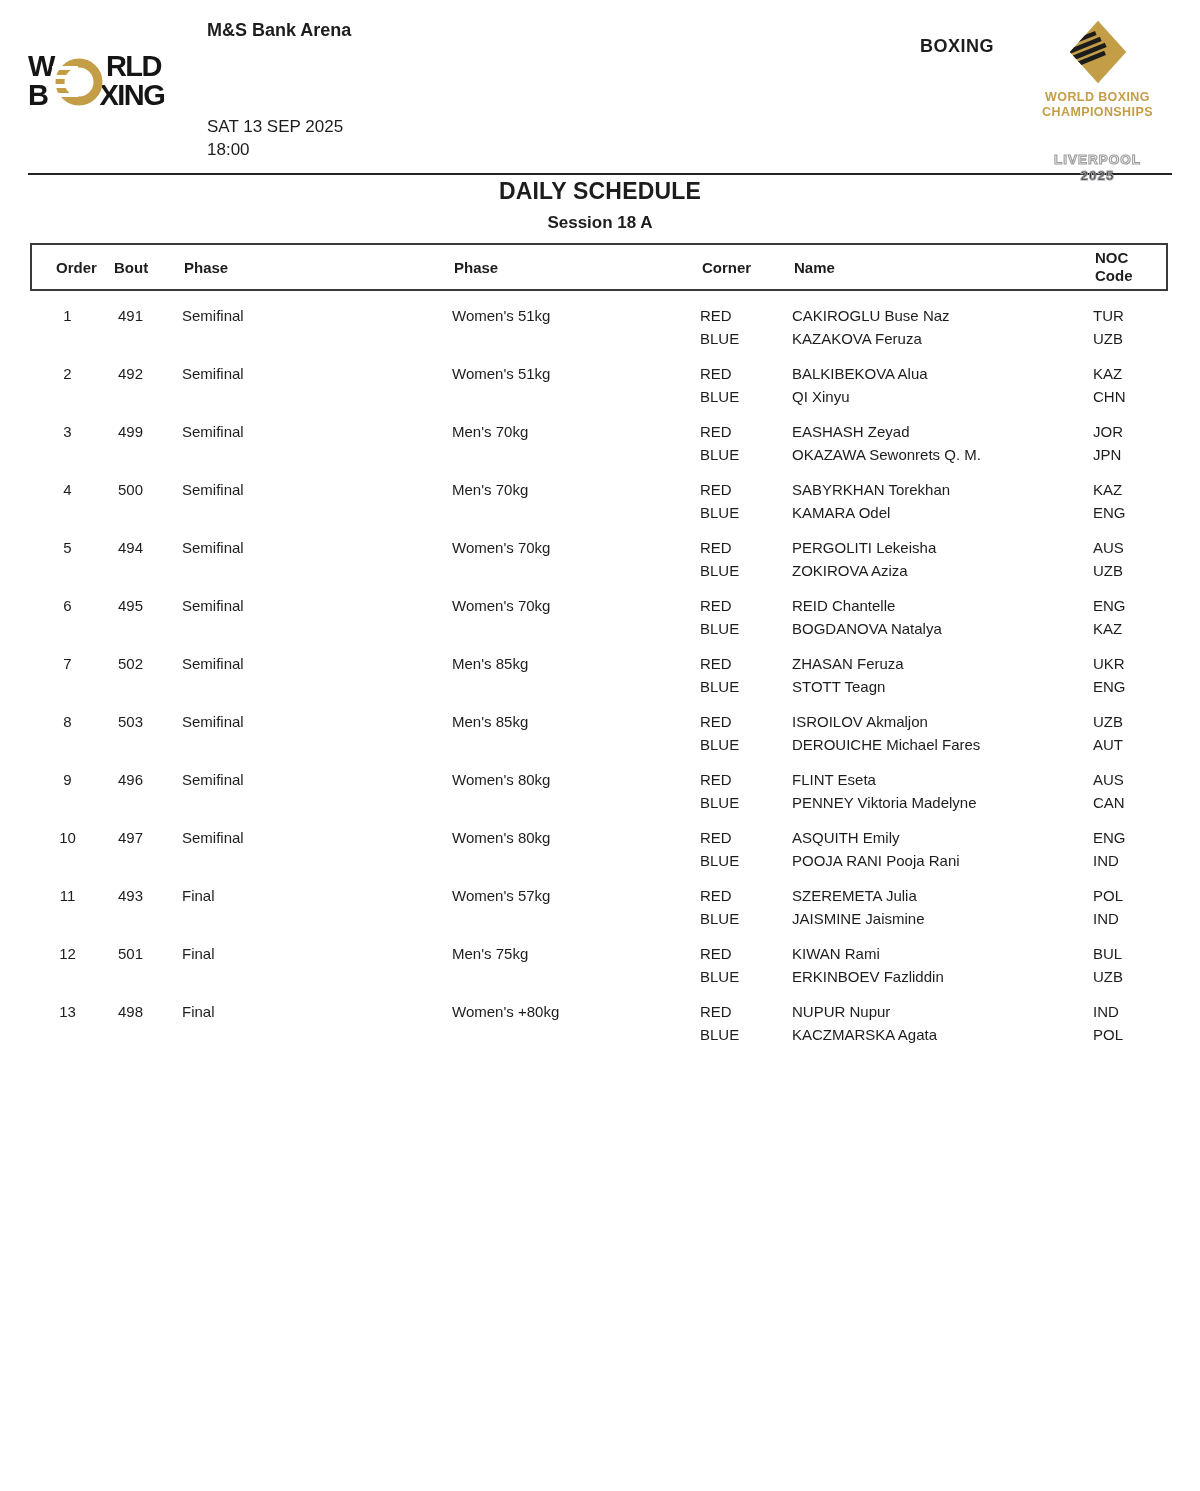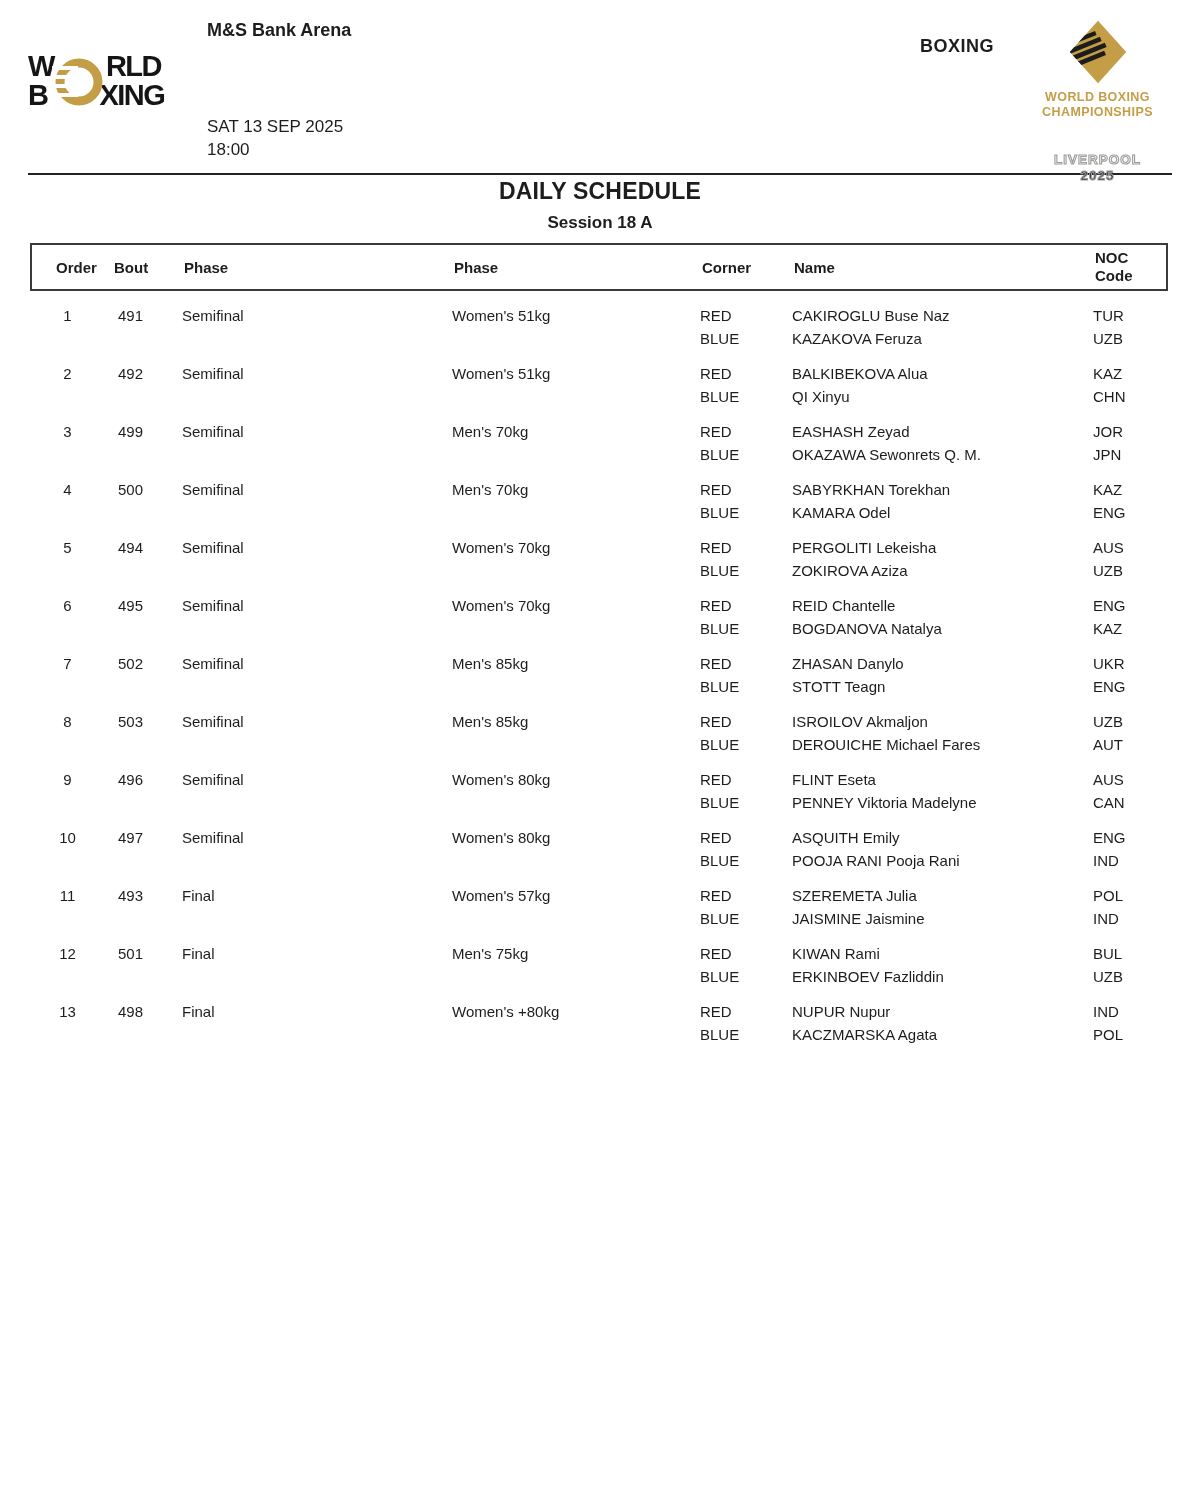--- a/index.html
+++ b/index.html
@@ -212,21 +212,21 @@
       <div class="noc-blue">KAZ</div>
     </div>
 
     <div class="row-group sched-grid">
       <div class="c-order">7</div>
       <div class="c-bout">502</div>
       <div class="c-phase">Semifinal</div>
       <div class="c-event">Men's 85kg</div>
       <div class="corner-red">RED</div>
       <div class="corner-blue">BLUE</div>
-      <div class="name-red">ZHASAN Danylo</div>
+      <div class="name-red">ZHASAN Feruza</div>
       <div class="name-blue">STOTT Teagn</div>
       <div class="noc-red">UKR</div>
       <div class="noc-blue">ENG</div>
     </div>
 
     <div class="row-group sched-grid">
       <div class="c-order">8</div>
       <div class="c-bout">503</div>
       <div class="c-phase">Semifinal</div>
       <div class="c-event">Men's 85kg</div>

